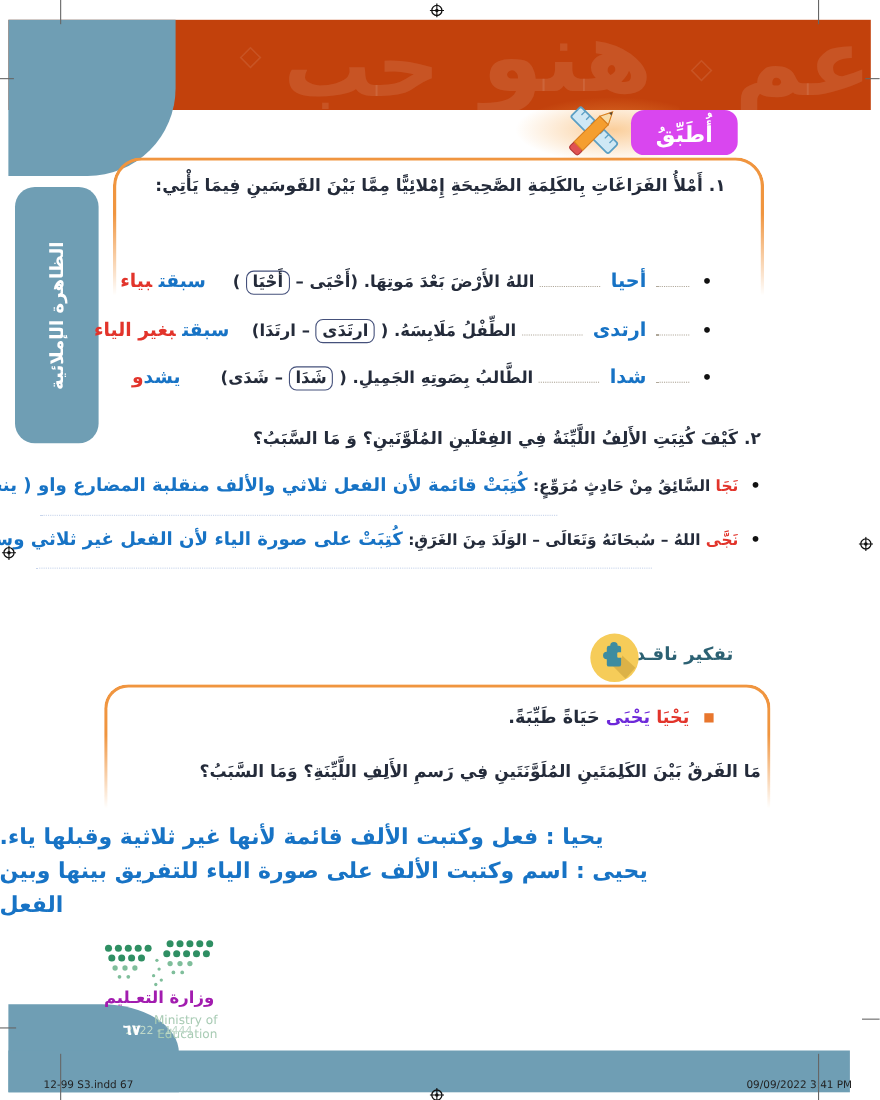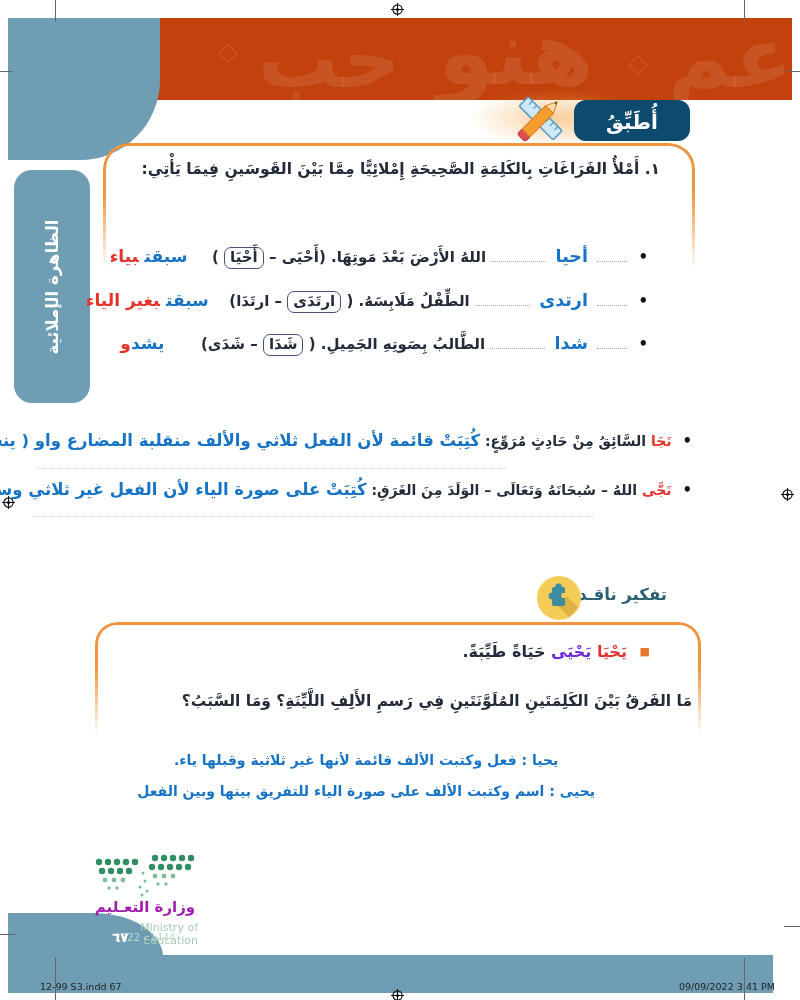--- a/index.html
+++ b/index.html
@@ -8,21 +8,21 @@
 
   
   .band{position:absolute;left:8px;top:18px;width:784px;height:82px;background:#c2410c;overflow:visible;}
   .band-ext{position:absolute;left:8px;top:18px;width:152px;height:142px;background:#6F9EB4;
             border-radius:0 0 80px 0;}
   .pat{position:absolute;color:rgba(255,255,255,.10);font-weight:bold;pointer-events:none;}
 
   
   .glow{position:absolute;left:468px;top:88px;width:150px;height:60px;
         background:radial-gradient(ellipse at 60% 50%, rgba(247,166,73,.55), rgba(255,255,255,0) 70%);}
-  .apply-badge{position:absolute;left:574px;top:100px;width:116px;height:41px;background:#0c4a6e;
+  .apply-badge{position:absolute;left:574px;top:100px;width:97px;height:41px;background:#d946ef;
         border-radius:12px;color:#fff;font-size:20px;font-weight:bold;text-align:center;line-height:44px;}
   .tool-icon{position:absolute;left:510px;top:88px;}
 
   
   .frame{position:absolute;border:3px solid #F0953F;border-bottom:none;
          -webkit-mask-image:linear-gradient(to bottom,#000 40%,rgba(0,0,0,0) 98%);
          mask-image:linear-gradient(to bottom,#000 40%,rgba(0,0,0,0) 98%);}
   .frame1{left:103px;top:143px;width:586px;height:125px;border-radius:26px 26px 0 0;}
   .frame2{left:95px;top:622px;width:600px;height:112px;border-radius:22px 22px 0 0;}
 
@@ -47,22 +47,22 @@
   .sp1{width:52px;} .sp2{width:14px;} .sp3{width:10px;} .sp4{width:26px;}
   .red{color:#E2342B;}
   .blue{color:#6d28d9;}
   .e2{font-size:14px;}
   .e2 .blue-ans{color:#1773C5;font-size:16.5px;}
   .dotrule{position:absolute;border-top:1.5px dotted rgba(130,160,210,.45);height:0;}
 
   
   .ct-label{position:absolute;right:133px;top:585px;color:#2C6173;font-weight:bold;font-size:16.5px;}
   .ct-icon{position:absolute;left:535px;top:574px;}
-  .answers{position:absolute;right:205px;top:745px;text-align:center;color:#1773C5;
-           font-weight:bold;font-size:14px;line-height:31px;}
+  .answers{position:absolute;right:205px;top:745px;text-align:left;color:#1773C5;
+           font-weight:bold;font-size:20px;line-height:31px;}
 
   
   .foot-band{position:absolute;left:8px;top:955px;width:765px;height:38px;background:#6F9EB4;z-index:1;}
   .foot-block{position:absolute;left:8px;top:913px;width:155px;height:80px;background:#6F9EB4;
               border-top-right-radius:70px 44px;z-index:1;}
   .logo{position:absolute;left:95px;top:853px;z-index:2;width:100px;text-align:center;}
   .logo-ar{position:absolute;left:92px;top:898px;width:106px;text-align:center;color:#a21caf;
            font-weight:bold;font-size:15px;z-index:2;}
   .logo-en{position:absolute;left:92px;top:921px;width:106px;text-align:right;color:#A8CBB4;
            font-size:11px;z-index:2;direction:ltr;}
@@ -156,20 +156,21 @@
     <span class="ans">شدا</span>
     <span class="dots d2"></span>
     <span>الطَّالبُ بِصَوتِهِ الجَمِيلِ.</span>
     <span>( </span>
     <span class="opt-box">شَدَا</span>
     <span> – شَدَى)</span>
     <span class="spacer sp4"></span>
     <span class="note"><span class="nb">يشد</span><span class="nr">و</span></span>
   </div>
 
+  <div class="line prompt" style="right:108px;top:390px;">٢. كَيْفَ كُتِبَتِ الأَلِفُ اللَّيِّنَةُ فِي الفِعْلَينِ المُلَوَّنَينِ؟ وَ مَا السَّبَبُ؟</div>
 
   <div class="line e2" style="right:108px;top:431px;">
     <span class="bullet">•</span>
     <span class="red">نَجَا</span>
     <span>السَّائِقُ مِنْ حَادِثٍ مُرَوِّعٍ:</span>
     <span class="blue-ans">كُتِبَتْ قائمة لأن الفعل ثلاثي والألف منقلبة المضارع واو ( ينجو )</span>
   </div>
   <div class="dotrule" style="left:37px;top:468px;width:470px;"></div>
 
   <div class="line e2" style="right:108px;top:480px;">

